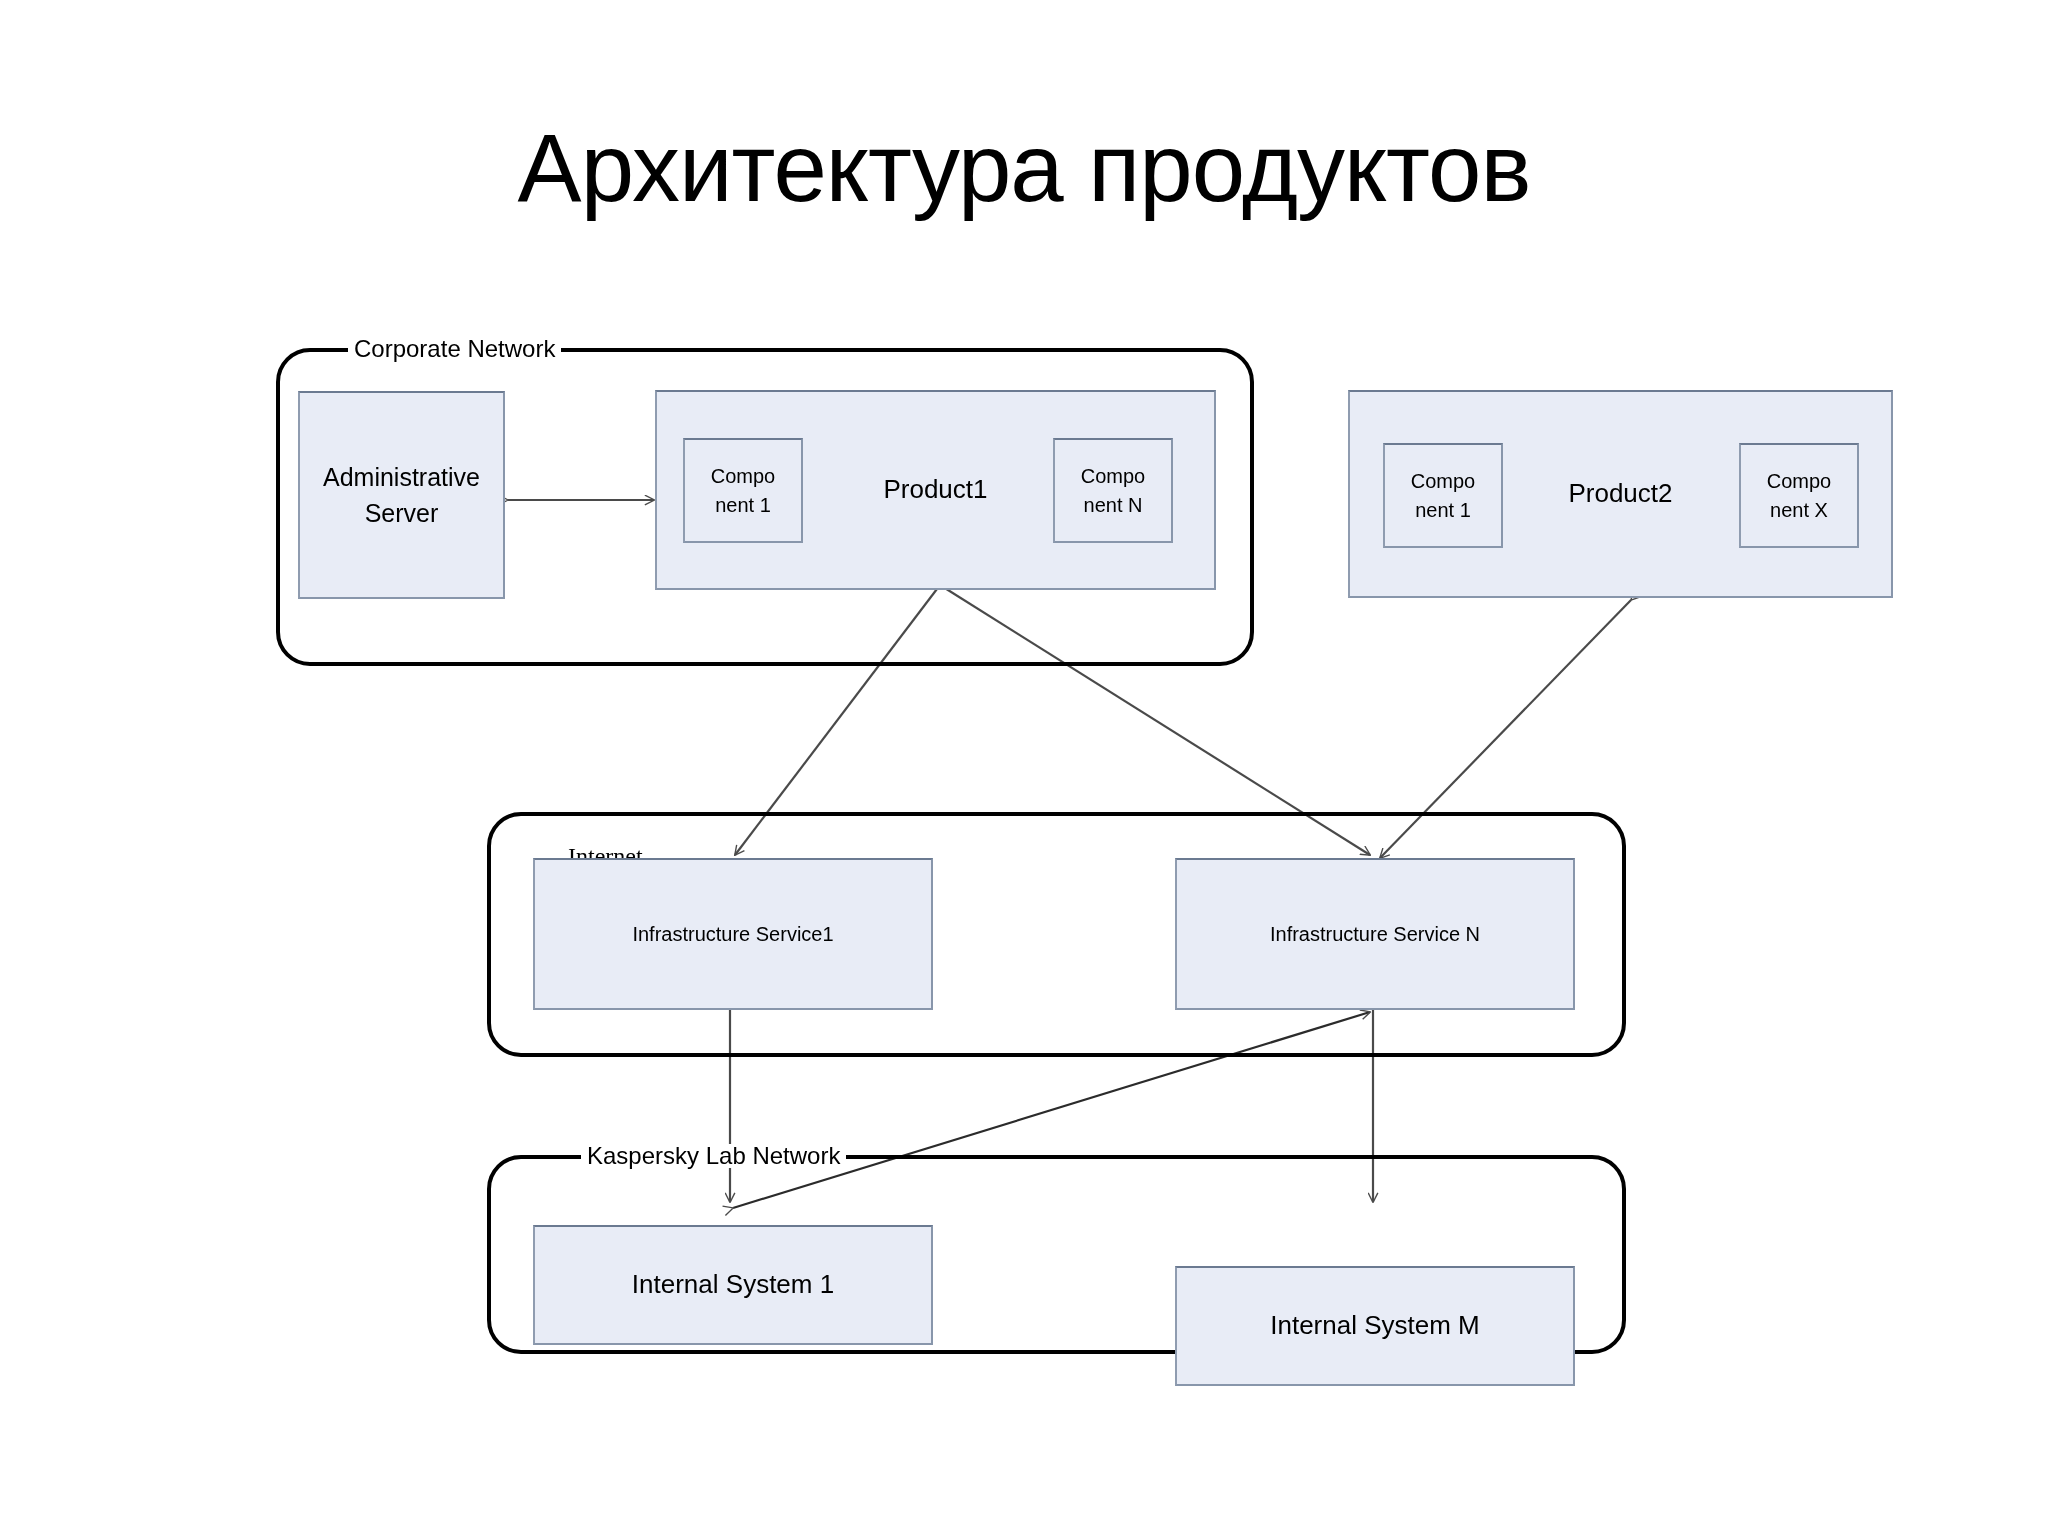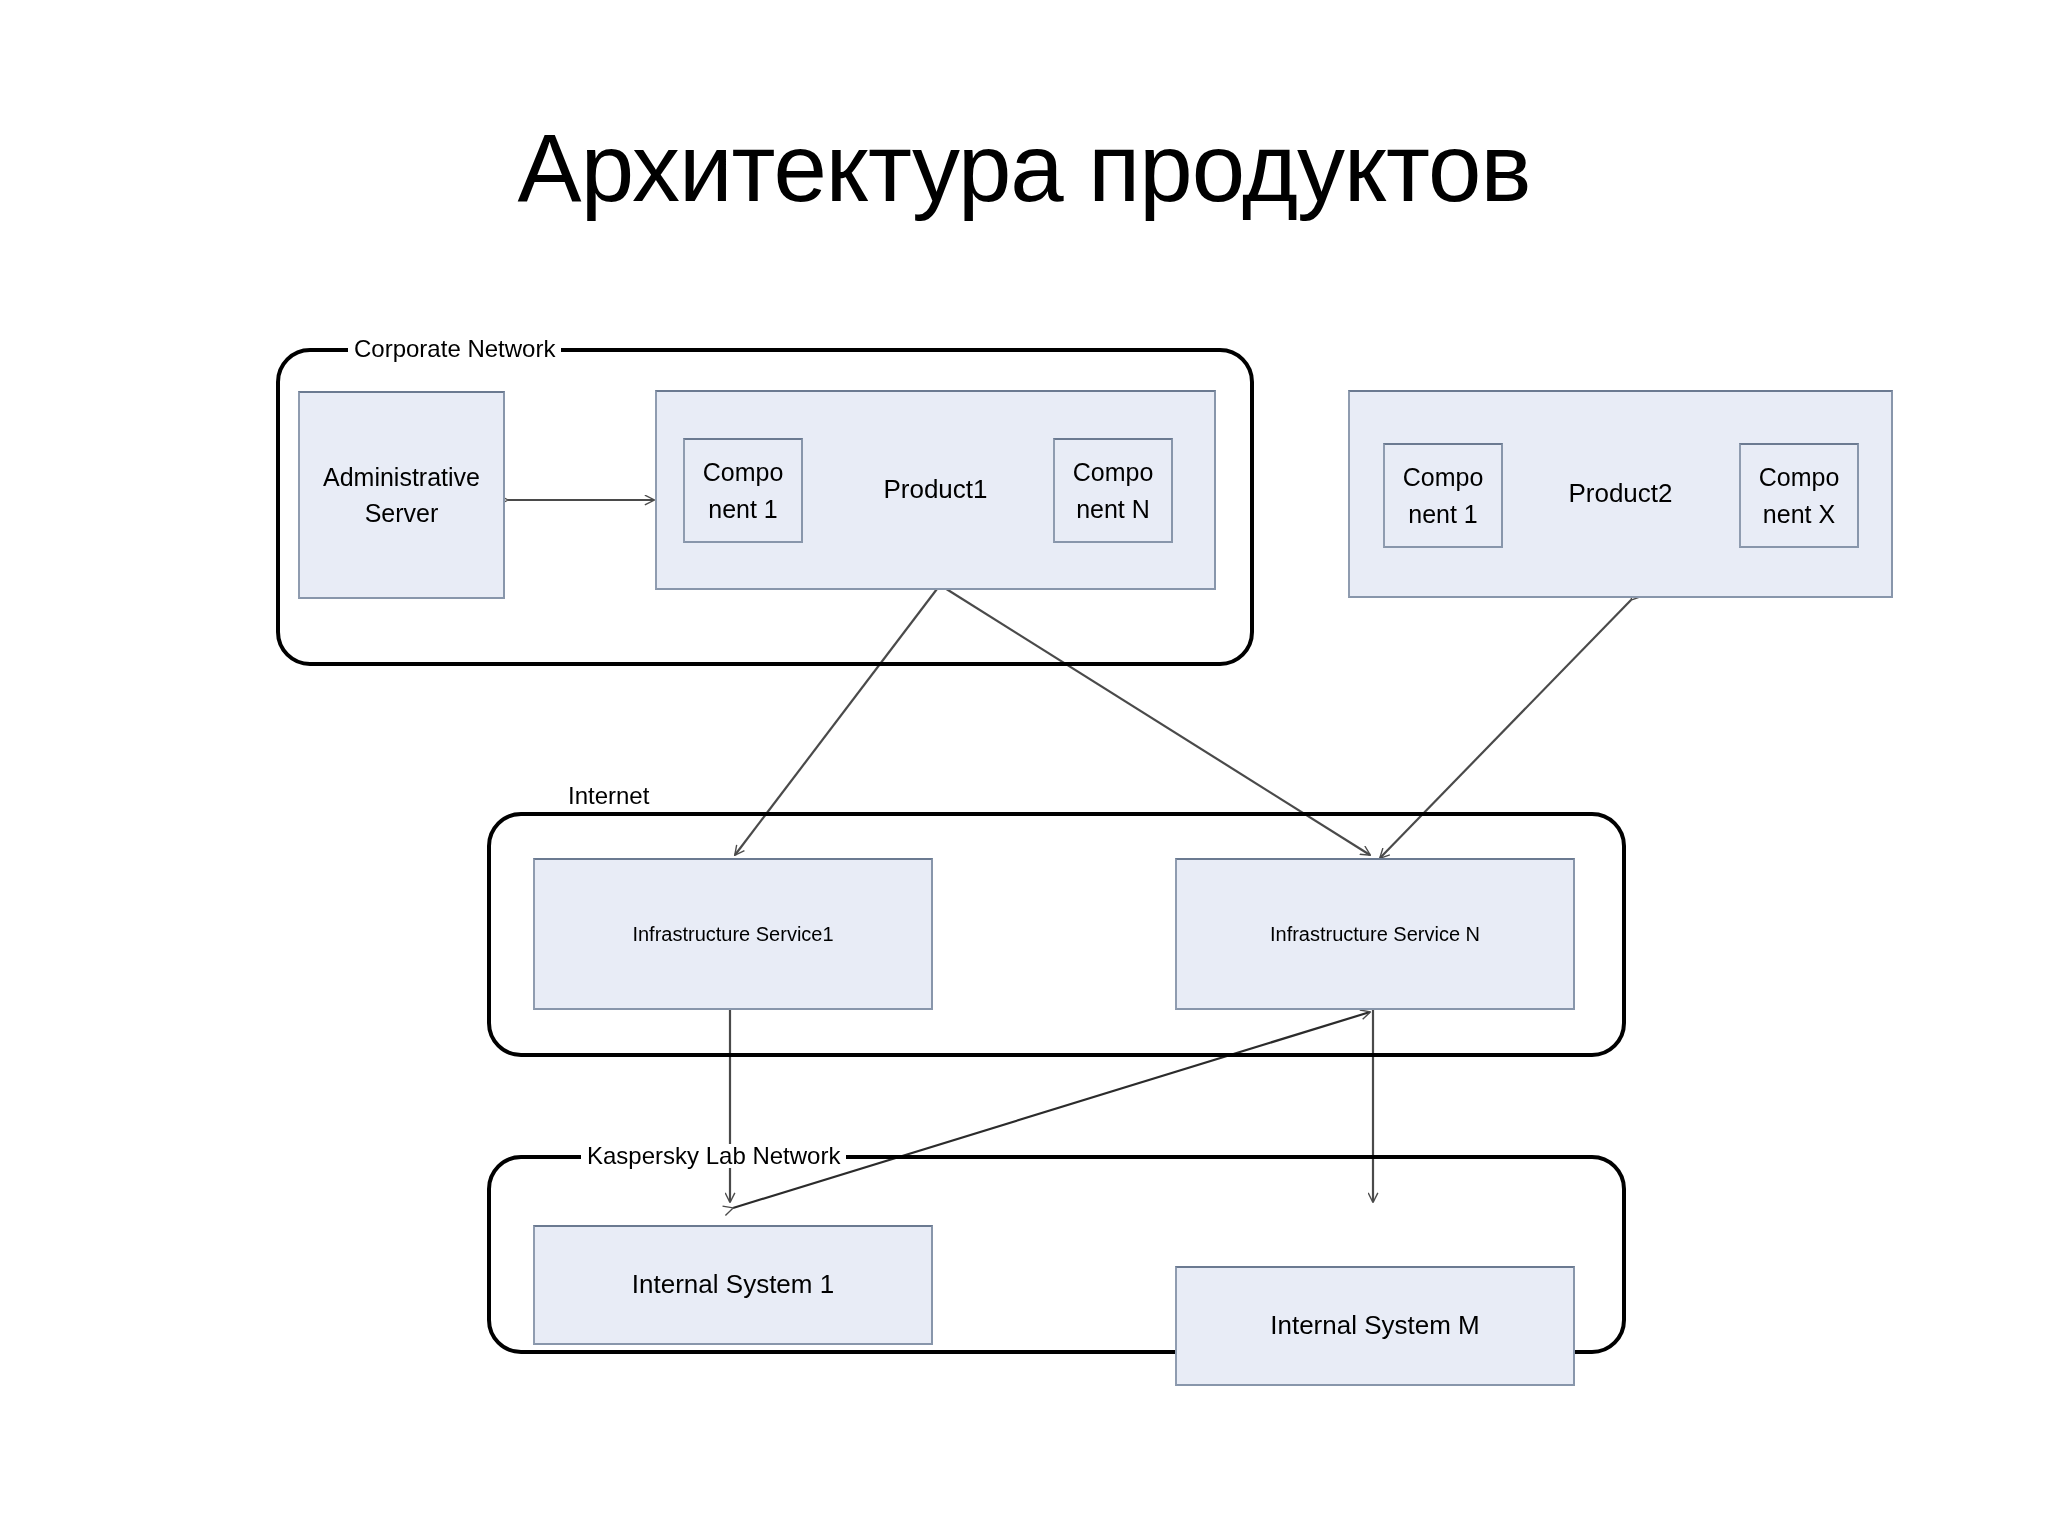--- a/index.html
+++ b/index.html
@@ -80,21 +80,21 @@
   .node .product-name {
     position: absolute;
     left: 0;
     right: 0;
     top: 50%;
     transform: translateY(-50%);
     text-align: center;
     font-size: 26px;
   }
   .node.component {
-    font-size: 25px;
+    font-size: 20px;
     line-height: 1.45;
     padding: 0 6px;
   }
   .node.svc {
     font-size: 20px;
   }
   .node.sys {
     font-size: 26px;
   }
   .node.admin {
@@ -194,21 +194,21 @@
   </div>
 
   <div class="node component" style="left:1739px; top:443px; width:120px; height:105px;">
     <div>
       <div>Compo</div>
       <div>nent X</div>
     </div>
   </div>
 
   <div class="zone" style="left:487px; top:812px; width:1139px; height:245px;"></div>
-  <div class="zone-label" style="left:562px; top:784px;">Internet</div>
+  <div class="zone-label" style="left:562px; top:844px;font-family:Liberation Serif, serif;">Internet</div>
 
   <div class="node svc" style="left:533px; top:858px; width:400px; height:152px;">
     <span>Infrastructure Service1</span>
   </div>
 
   <div class="node svc" style="left:1175px; top:858px; width:400px; height:152px;">
     <span>Infrastructure Service N</span>
   </div>
 
   <div class="zone" style="left:487px; top:1155px; width:1139px; height:199px;"></div>

